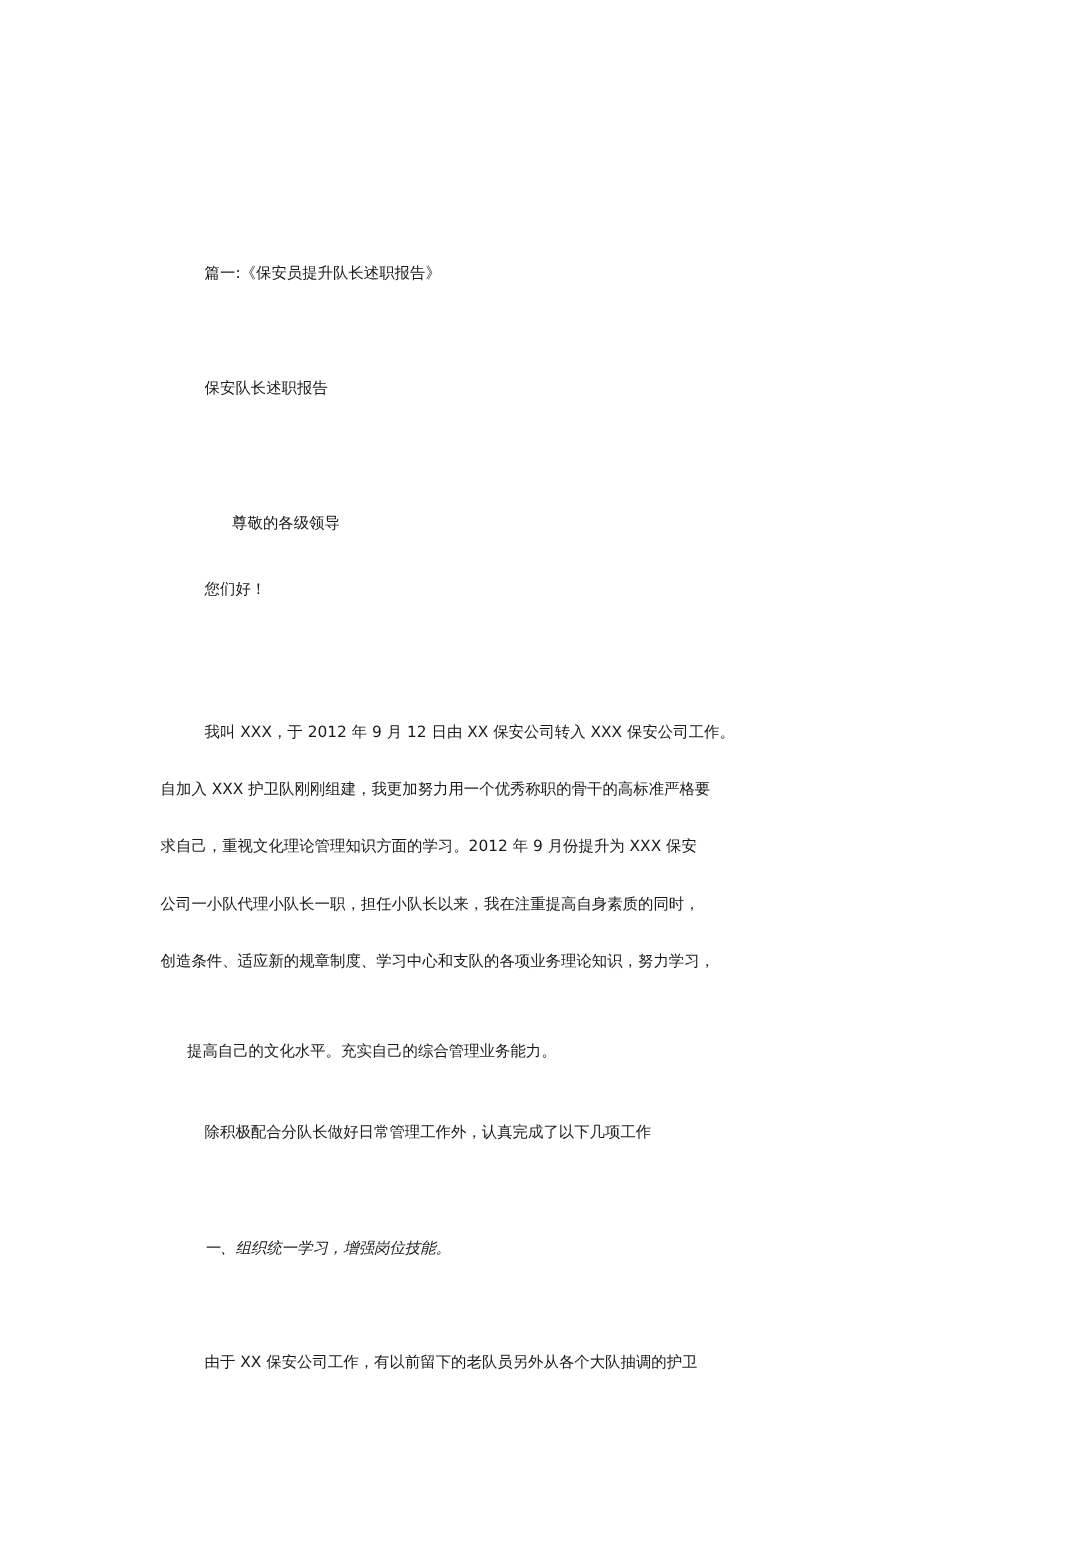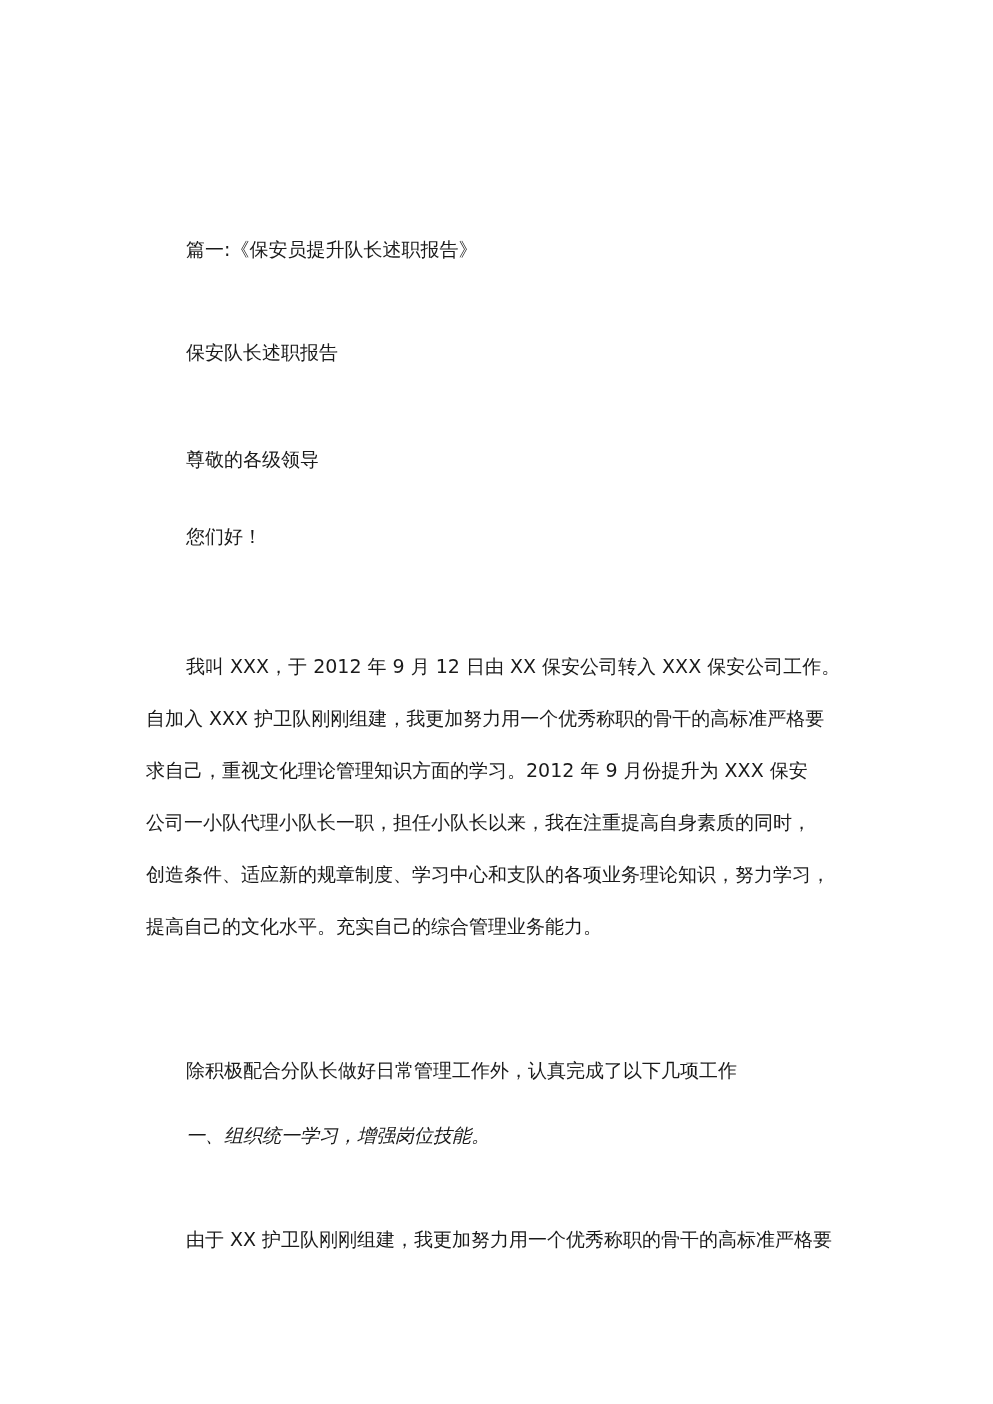--- a/index.html
+++ b/index.html
@@ -10,42 +10,42 @@
     body {
       width: 993px;
       height: 1404px;
       position: relative;
       overflow: hidden;
       font-family: "DejaVu Sans", "Liberation Sans", sans-serif;
       color: #1a1a1a;
     }
     .line {
       position: absolute;
-      font-size: 19px;
+      font-size: 14px;
       line-height: 26px;
       white-space: nowrap;
       letter-spacing: 0px;
     }
     .indent { left: 186px; }
     .flush { left: 146px; }
   </style>
 </head>
 <body>
 
 <div>
   <div class="line indent" style="top:236px;">篇一:《保安员提升队长述职报告》</div>
   <div class="line indent" style="top:341px;font-family:Liberation Mono, monospace;">保安队长述职报告</div>
-  <div class="line indent" style="top:446px;">尊敬的各级领导</div>
+  <div class="line indent" style="top:463px;margin-left:25px;">尊敬的各级领导</div>
   <div class="line indent" style="top:523px;">您们好！</div>
 
   <div>
     <div class="line indent" style="top:653px;">我叫 XXX，于 2012 年 9 月 12 日由 XX 保安公司转入 XXX 保安公司工作。</div>
     <div class="line flush" style="top:705px;">自加入 XXX 护卫队刚刚组建，我更加努力用一个优秀称职的骨干的高标准严格要</div>
     <div class="line flush" style="top:757px;">求自己，重视文化理论管理知识方面的学习。2012 年 9 月份提升为 XXX 保安</div>
     <div class="line flush" style="top:809px;text-align:center;">公司一小队代理小队长一职，担任小队长以来，我在注重提高自身素质的同时，</div>
     <div class="line flush" style="top:861px;text-align:right;">创造条件、适应新的规章制度、学习中心和支队的各项业务理论知识，努力学习，</div>
-    <div class="line flush" style="top:913px;">提高自己的文化水平。充实自己的综合管理业务能力。</div>
+    <div class="line flush" style="top:943px;margin-left:24px;">提高自己的文化水平。充实自己的综合管理业务能力。</div>
   </div>
 
-  <div class="line indent" style="top:1017px;margin-top:40px;">除积极配合分队长做好日常管理工作外，认真完成了以下几项工作</div>
+  <div class="line indent" style="top:1017px;">除积极配合分队长做好日常管理工作外，认真完成了以下几项工作</div>
   <div class="line indent" style="top:1122px;font-style:italic;">一、组织统一学习，增强岗位技能。</div>
-  <div class="line indent" style="top:1226px;">由于 XX 护卫队刚刚组建，我更加努力用一个优秀称职的骨干的高标准严格要</div>
+  <div class="line indent" style="top:1226px;">由于 XX 保安公司工作，有以前留下的老队员另外从各个大队抽调的护卫</div>
 </div>
 
 </body></html>

